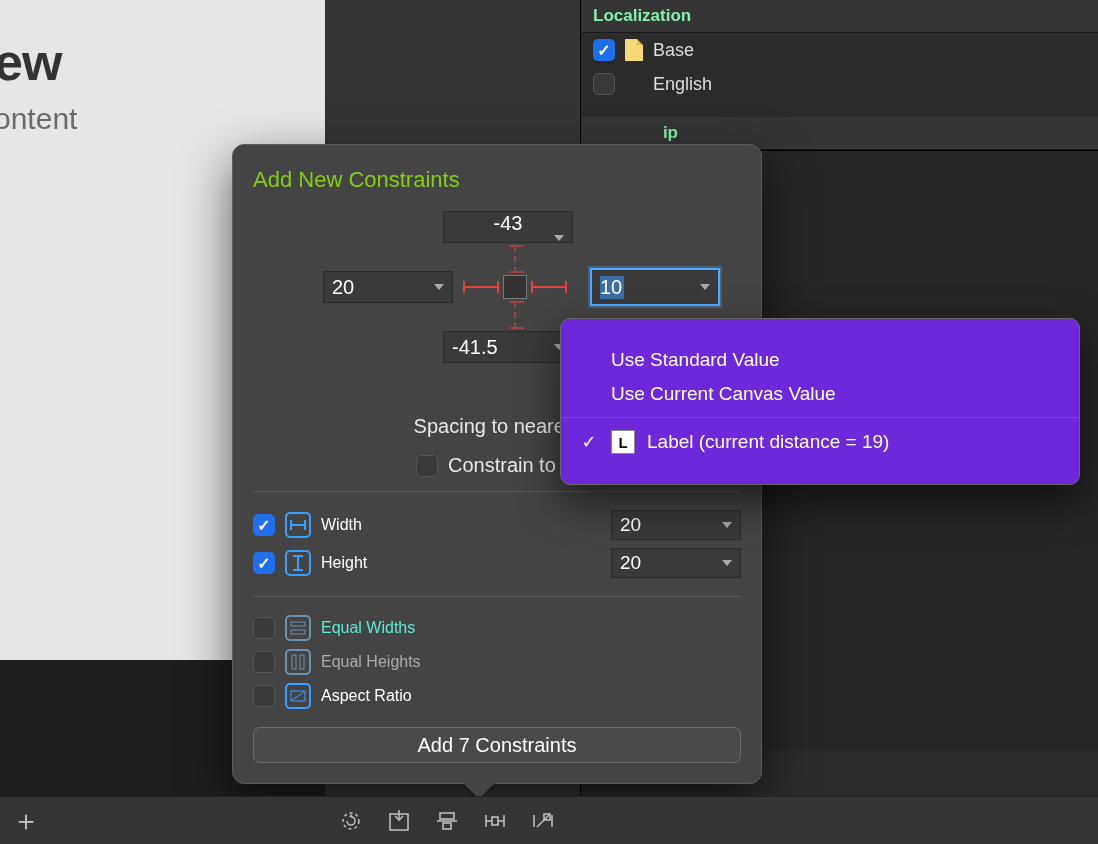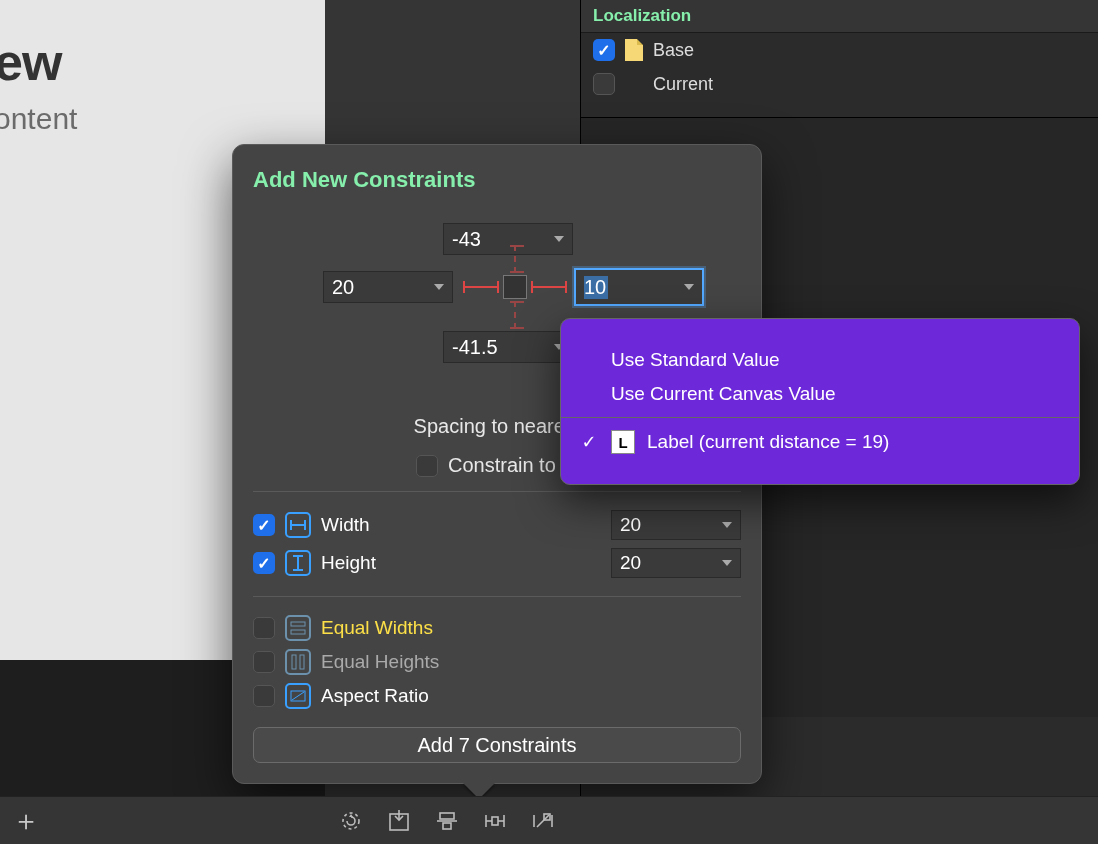--- a/index.html
+++ b/index.html
@@ -53,29 +53,29 @@
     position: absolute; left: 232px; top: 144px; width: 530px; height: 640px;
     background: #444444; border-radius: 12px; border: 1px solid #5a5a5a;
     box-shadow: 0 18px 50px rgba(0,0,0,0.6);
     padding: 22px 20px 18px 20px;
   }
   .popover .arrow {
     position:absolute; bottom:-16px; left:230px; width:0; height:0;
     border-left:16px solid transparent; border-right:16px solid transparent; border-top:16px solid #444;
     filter: drop-shadow(0 2px 1px rgba(0,0,0,0.4));
   }
-  .popover h2 { color:#86efac; font-size:22px; font-weight:700; margin-bottom:18px; }
+  .popover h2 { color:#84cc16; font-size:22px; font-weight:400; margin-bottom:18px; }
 
   
   .pin-area { position:relative; height:200px; }
   .pin-field {
     position:absolute; background:#3a3a3a; border:1px solid #2a2a2a; height:32px; width:130px;
     display:flex; align-items:center; padding:0 8px; color:#fff; font-size:20px;
   }
-  .pin-field.selected { border:2px solid #52a8ff; box-shadow: 0 0 0 2px rgba(82,168,255,0.28); }
+  .pin-field.selected { border:2px solid #52a8ff; box-shadow: 0 0 0 2px rgba(82,168,255,0.28); margin-left: 16px; }
   .pin-field.selected .sel-box { display:inline-block; background:#3a6ea5; padding:0 2px 0 0; }
   .pin-field .caret {
     margin-left:auto; width:0;height:0;border-left:5px solid transparent;border-right:5px solid transparent;border-top:6px solid #aaa;
   }
   .anchor-box { position:absolute; width:24px;height:24px; border:1px solid #777; background:#333; }
   .strut { position:absolute; background: transparent; }
   .strut.h { height:2px; background:#d44; }
   .strut.h:before, .strut.h:after { content:""; position:absolute; top:-5px; width:2px; height:12px; background:#d44;}
   .strut.h:before { left:0; } .strut.h:after { right:0; }
   .strut.v { width:2px; border-left:2px dashed #d44; height:28px; }
@@ -83,21 +83,21 @@
   .strut.v:before, .strut.v:after { content:""; position:absolute; left:-6px; height:2px; width:14px; background:#d44;}
   .strut.v.dim:before, .strut.v.dim:after { background:#9a4545; }
   .strut.v:before { top:0; } .strut.v:after { bottom:0; }
 
   .section-label { text-align:center; color:#e8e8e8; font-size:20px; margin-top:4px; }
   .popover .inline-check { display:flex; align-items:center; justify-content:center; gap:10px; margin-top:16px; font-size:20px; color:#e8e8e8;}
 
   .popover hr { border:none; border-top:1px solid #5a5a5a; margin:14px 0; }
 
   .size-row { display:flex; align-items:center; gap:10px; padding:4px 0; }
-  .size-row .label { font-size:19px; color:#fff; }
+  .size-row .label { font-size:16px; color:#fff; }
   .size-row .num {
     margin-left:auto; width:130px; height:30px; background:#3a3a3a; border:1px solid #2a2a2a;
     display:flex; align-items:center; padding:0 8px; color:#fff; font-size:19px;
   }
   .size-row .num .caret { margin-left:auto; width:0;height:0;border-left:5px solid transparent;border-right:5px solid transparent;border-top:6px solid #aaa;}
   .size-icon { width:26px; height:26px; border:2px solid #3aa0ff; border-radius:5px; display:inline-flex; align-items:center; justify-content:center; flex-shrink:0;}
   .size-icon.dim { border-color:#6c91ad; }
   .size-icon .w-bar { width:16px; height:2px; background:#3aa0ff; position:relative;}
   .size-icon .w-bar:before,.size-icon .w-bar:after{content:"";position:absolute;top:-4px;width:2px;height:10px;background:#3aa0ff;}
   .size-icon .w-bar:before{left:0}.size-icon .w-bar:after{right:0}
@@ -152,32 +152,33 @@
   <div class="inspector">
     <div class="section-header">Localization</div>
     <div class="row">
       <span class="checkbox checked">✓</span>
       <span class="file-icon"></span>
       <span>Base</span>
     </div>
     <div class="row">
       <span class="checkbox unchecked"></span>
       <span style="width:18px"></span>
-      <span>Current</span>
+      <span>English</span>
     </div>
     <div style="height:16px"></div>
+    <div class="section-header" style="text-align:right;padding-right:420px">ip</div>
     <div style="height:600px;background:#262626;border-top:1px solid #000;margin-top:0"></div>
   </div>
 
   <div class="popover">
     <h2>Add New Constraints</h2>
 
     <div class="pin-area">
 
-      <div class="pin-field" style="left:190px; top:12px;">
+      <div class="pin-field" style="left:190px; top:0;flex-direction:column;">
         <span>-43</span>
         <span class="caret"></span>
       </div>
 
       <div class="pin-field" style="left:70px; top:60px;">
         <span>20</span>
         <span class="caret"></span>
       </div>
 
       <div class="pin-field selected" style="left:321px; top:57px; height:38px;">
@@ -233,21 +234,21 @@
     <hr>
 
     <div class="size-row">
       <span class="checkbox unchecked"></span>
       <span class="size-icon dim">
         <svg width="16" height="16">
             <rect x="1" y="2" width="14" height="4" fill="none" stroke="#6c91ad"></rect>
             <rect x="1" y="10" width="14" height="4" fill="none" stroke="#6c91ad"></rect>
           </svg>
       </span>
-      <span class="label" style="color:#fde047">Equal Widths</span>
+      <span class="label" style="color:#5eead4">Equal Widths</span>
     </div>
     <div class="size-row">
       <span class="checkbox unchecked"></span>
       <span class="size-icon dim">
         <svg width="16" height="16">
             <rect x="2" y="1" width="4" height="14" fill="none" stroke="#6c91ad"></rect>
             <rect x="10" y="1" width="4" height="14" fill="none" stroke="#6c91ad"></rect>
           </svg>
       </span>
       <span class="label" style="color:#aaa">Equal Heights</span>

